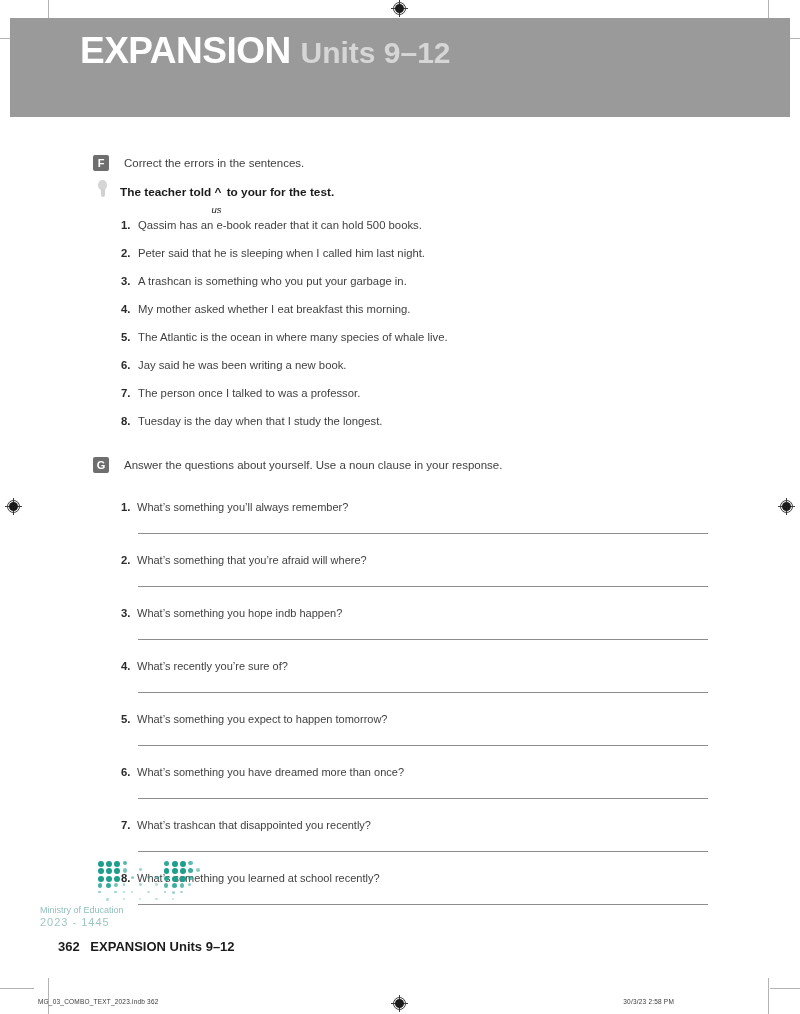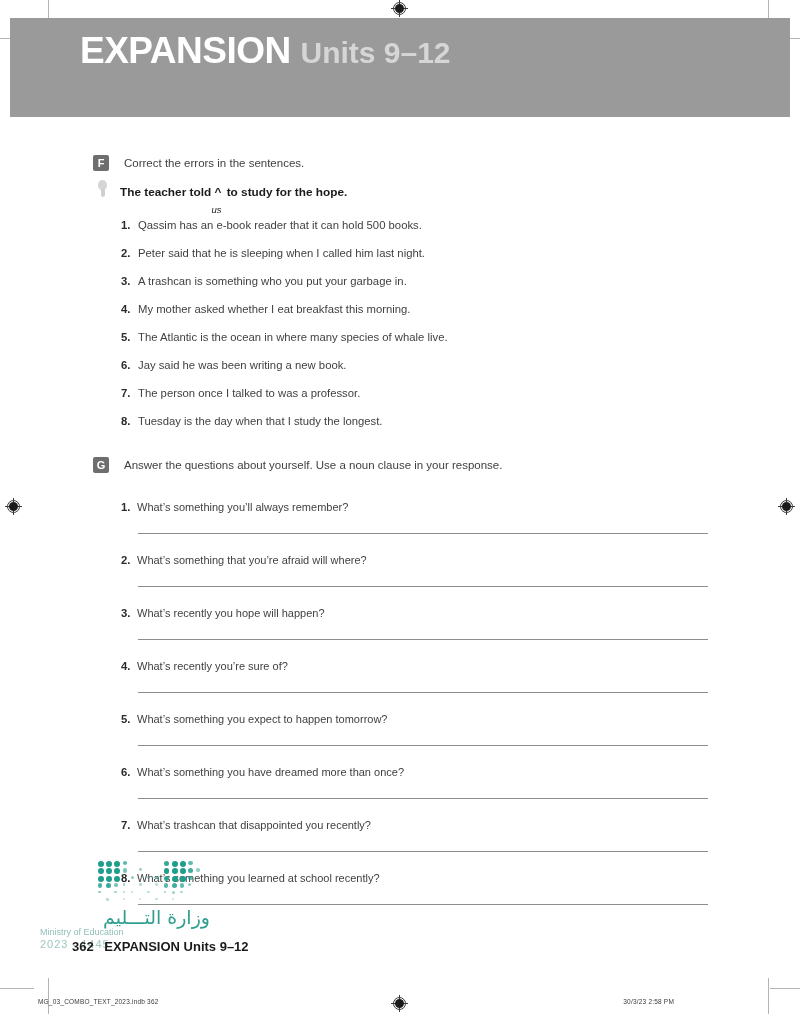--- a/index.html
+++ b/index.html
@@ -108,21 +108,21 @@
   }
   .moe-en {
     font-size: 9px; color: #8fbfb9; line-height: 11px; margin-top: -1px;
   }
   .moe-date {
     font-size: 11px; color: #9ec7c2; line-height: 13px; letter-spacing: 1px;
   }
 
   
   .page-label {
-    position: absolute; left: 72px; top: 939px;
+    position: absolute; left: 58px; top: 939px;
     font-size: 13px; font-weight: bold; color: #1b1b1b; white-space: nowrap;
   }
   .page-label .pnum { margin-right: 7px; }
 
   
   .print-footer-left {
     position: absolute; left: 38px; top: 998px;
     font-size: 6.5px; color: #3a3a3a; letter-spacing: .2px; white-space: nowrap;
   }
   .print-footer-right {
@@ -184,21 +184,21 @@
     <span class="bulb">
       <span class="glass"></span>
         <span class="neck"></span>
     </span>
     <span class="example-text">
       <span>The teacher told</span>
       <span class="ins-wrap">
         <span class="ins-word">us</span>
         <span class="caret">^</span>
       </span>
-      <span>to study for the hope.</span>
+      <span>to your for the test.</span>
     </span>
   </div>
 
   <div class="item" style="left:121px;top:219px;">
     <span class="item-num">1.</span>
     <span class="item-text">Qassim has an e-book reader that it can hold 500 books.</span>
   </div>
   <div class="item" style="left:121px;top:247px;">
     <span class="item-num">2.</span>
     <span class="item-text">Peter said that he is sleeping when I called him last night.</span>
@@ -240,21 +240,21 @@
   <div class="answer-line" style="top:533px;"></div>
 
   <div class="q-item" style="left:121px;top:554px;">
     <span class="q-num">2.</span>
     <span class="q-text">What’s something that you’re afraid will where?</span>
   </div>
   <div class="answer-line" style="top:586px;"></div>
 
   <div class="q-item" style="left:121px;top:607px;">
     <span class="q-num">3.</span>
-    <span class="q-text">What’s recently you hope will happen?</span>
+    <span class="q-text">What’s something you hope indb happen?</span>
   </div>
   <div class="answer-line" style="top:639px;"></div>
 
   <div class="q-item" style="left:121px;top:660px;">
     <span class="q-num">4.</span>
     <span class="q-text">What’s recently you’re sure of?</span>
   </div>
   <div class="answer-line" style="top:692px;"></div>
 
   <div class="q-item" style="left:121px;top:713px;">
@@ -329,21 +329,20 @@
       <i style="left: 82px; top: 22.2px; width: 4.35px; height: 4.35px; opacity: 0.7; background: rgb(31, 158, 140);"></i>
       <i style="left: 90.2px; top: 22.2px; width: 3.19px; height: 3.19px; opacity: 0.5; background: rgb(31, 158, 140);"></i>
       <i style="left: 65.6px; top: 29.6px; width: 2.9px; height: 2.9px; opacity: 0.45; background: rgb(31, 158, 140);"></i>
       <i style="left: 73.8px; top: 29.6px; width: 3.19px; height: 3.19px; opacity: 0.45; background: rgb(31, 158, 140);"></i>
       <i style="left: 82px; top: 29.6px; width: 2.9px; height: 2.9px; opacity: 0.4; background: rgb(31, 158, 140);"></i>
       <i style="left: 57.4px; top: 37px; width: 2.32px; height: 2.32px; opacity: 0.3; background: rgb(31, 158, 140);"></i>
       <i style="left: 73.8px; top: 37px; width: 2.32px; height: 2.32px; opacity: 0.3; background: rgb(31, 158, 140);"></i>
     </div>
 
   <div class="moe-logo">
-    <div class="moe-ar">وزارة التـــليم</div>
     <div class="moe-en">Ministry of Education</div>
     <div class="moe-date">2023 - 1445</div>
   </div>
 
   <div class="page-label">
     <span class="pnum">362</span>
     <span>EXPANSION Units 9–12</span>
   </div>
 
   <div class="print-footer-left">MG_03_COMBO_TEXT_2023.indb   362</div>

